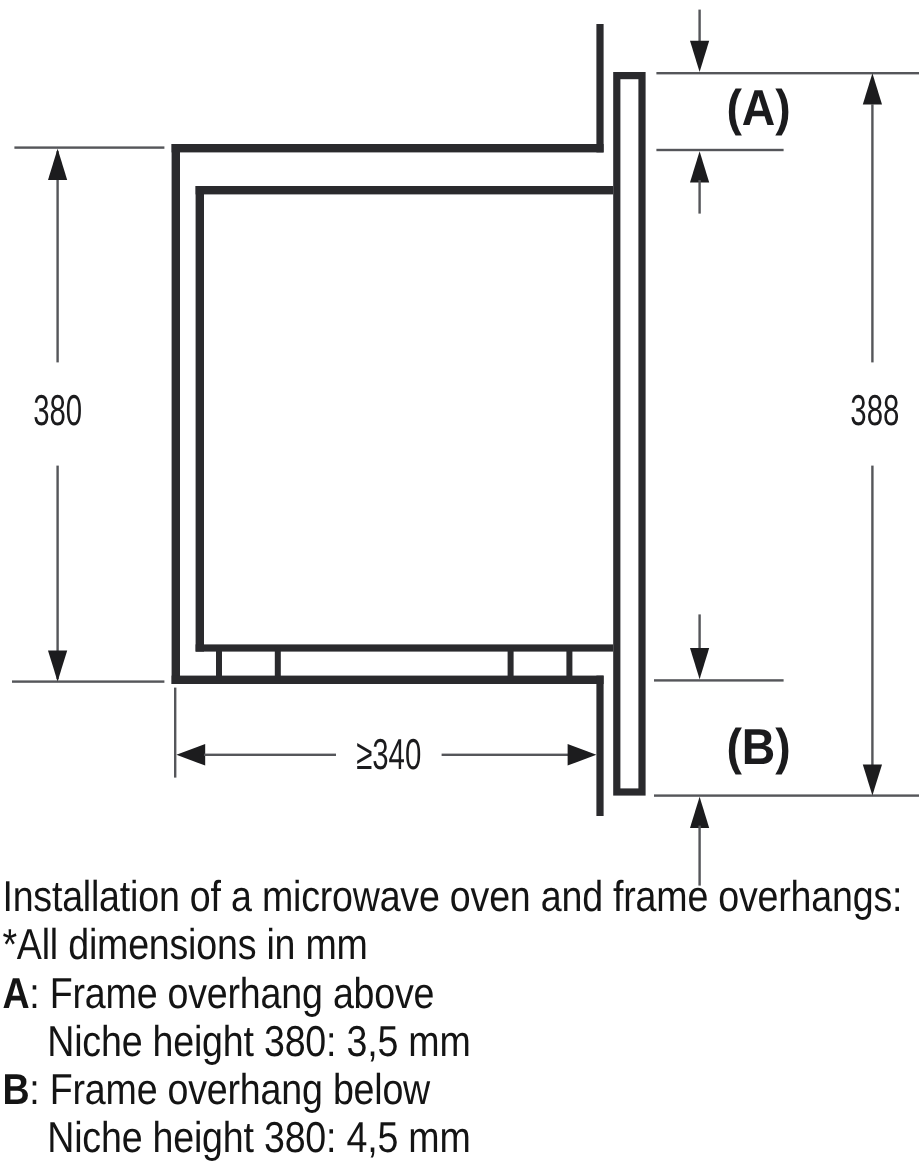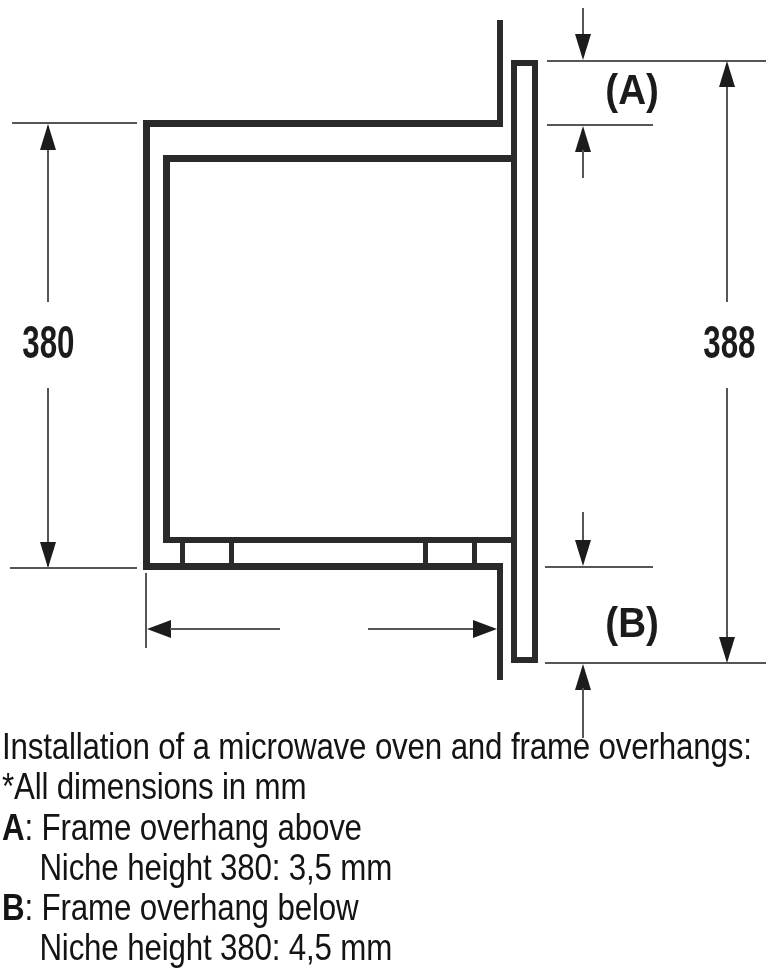--- a/index.html
+++ b/index.html
@@ -15,21 +15,21 @@
   .arr{position:absolute;width:0;height:0;}
   .arr-up{border-left:8px solid transparent;border-right:8px solid transparent;border-bottom:26px solid #1c1c1e;}
   .arr-down{border-left:8px solid transparent;border-right:8px solid transparent;border-top:26px solid #1c1c1e;}
   .arr-left{border-top:9px solid transparent;border-bottom:9px solid transparent;border-right:24px solid #1c1c1e;}
   .arr-right{border-top:9px solid transparent;border-bottom:9px solid transparent;border-left:24px solid #1c1c1e;}
   
   .panel{position:absolute;box-sizing:border-box;border:6px solid #2a2a2d;background:#ffffff;}
   
   .dimlabel{
     position:absolute;display:flex;align-items:center;justify-content:center;
-    font-size:46px;color:#1b1b1d;font-weight:700;white-space:nowrap;
+    font-size:36px;color:#1b1b1d;font-weight:400;white-space:nowrap;
   }
   .dimlabel .cond{display:inline-block;transform:scaleX(0.68);}
   .ablabel{
     position:absolute;display:flex;align-items:center;justify-content:center;
     font-size:42px;font-weight:700;color:#1b1b1d;white-space:nowrap;
   }
   .ablabel .cond{display:inline-block;transform:scaleX(0.92);}
   
   .caption{
     position:absolute;left:2px;top:727px;color:#141414;
@@ -97,20 +97,23 @@
   <div class="d" style="left:582px;top:688px;width:2px;height:50px;"></div>
   <div class="ablabel" style="left:582px;top:599px;width:100px;height:48px;">
     <span class="cond">(B)</span>
   </div>
 
   <div class="d" style="left:145px;top:573px;width:2px;height:75px;"></div>
   <div class="arr arr-left" style="left:147px;top:620px;"></div>
   <div class="d" style="left:170px;top:628px;width:110px;height:2px;"></div>
   <div class="d" style="left:368px;top:628px;width:106px;height:2px;"></div>
   <div class="arr arr-right" style="left:473px;top:620px;"></div>
+  <div class="dimlabel" style="left:264px;top:612px;width:120px;height:34px;">
+    <span class="cond">≥340</span>
+  </div>
 
   <div class="caption">
     <div>Installation of a microwave oven and frame overhangs:</div>
     <div>*All dimensions in mm</div>
     <div><span class="bkey">A</span><span>: Frame overhang above</span></div>
     <div class="indent">Niche height 380: 3,5 mm</div>
     <div><span class="bkey">B</span><span>: Frame overhang below</span></div>
     <div class="indent">Niche height 380: 4,5 mm</div>
   </div>
 

